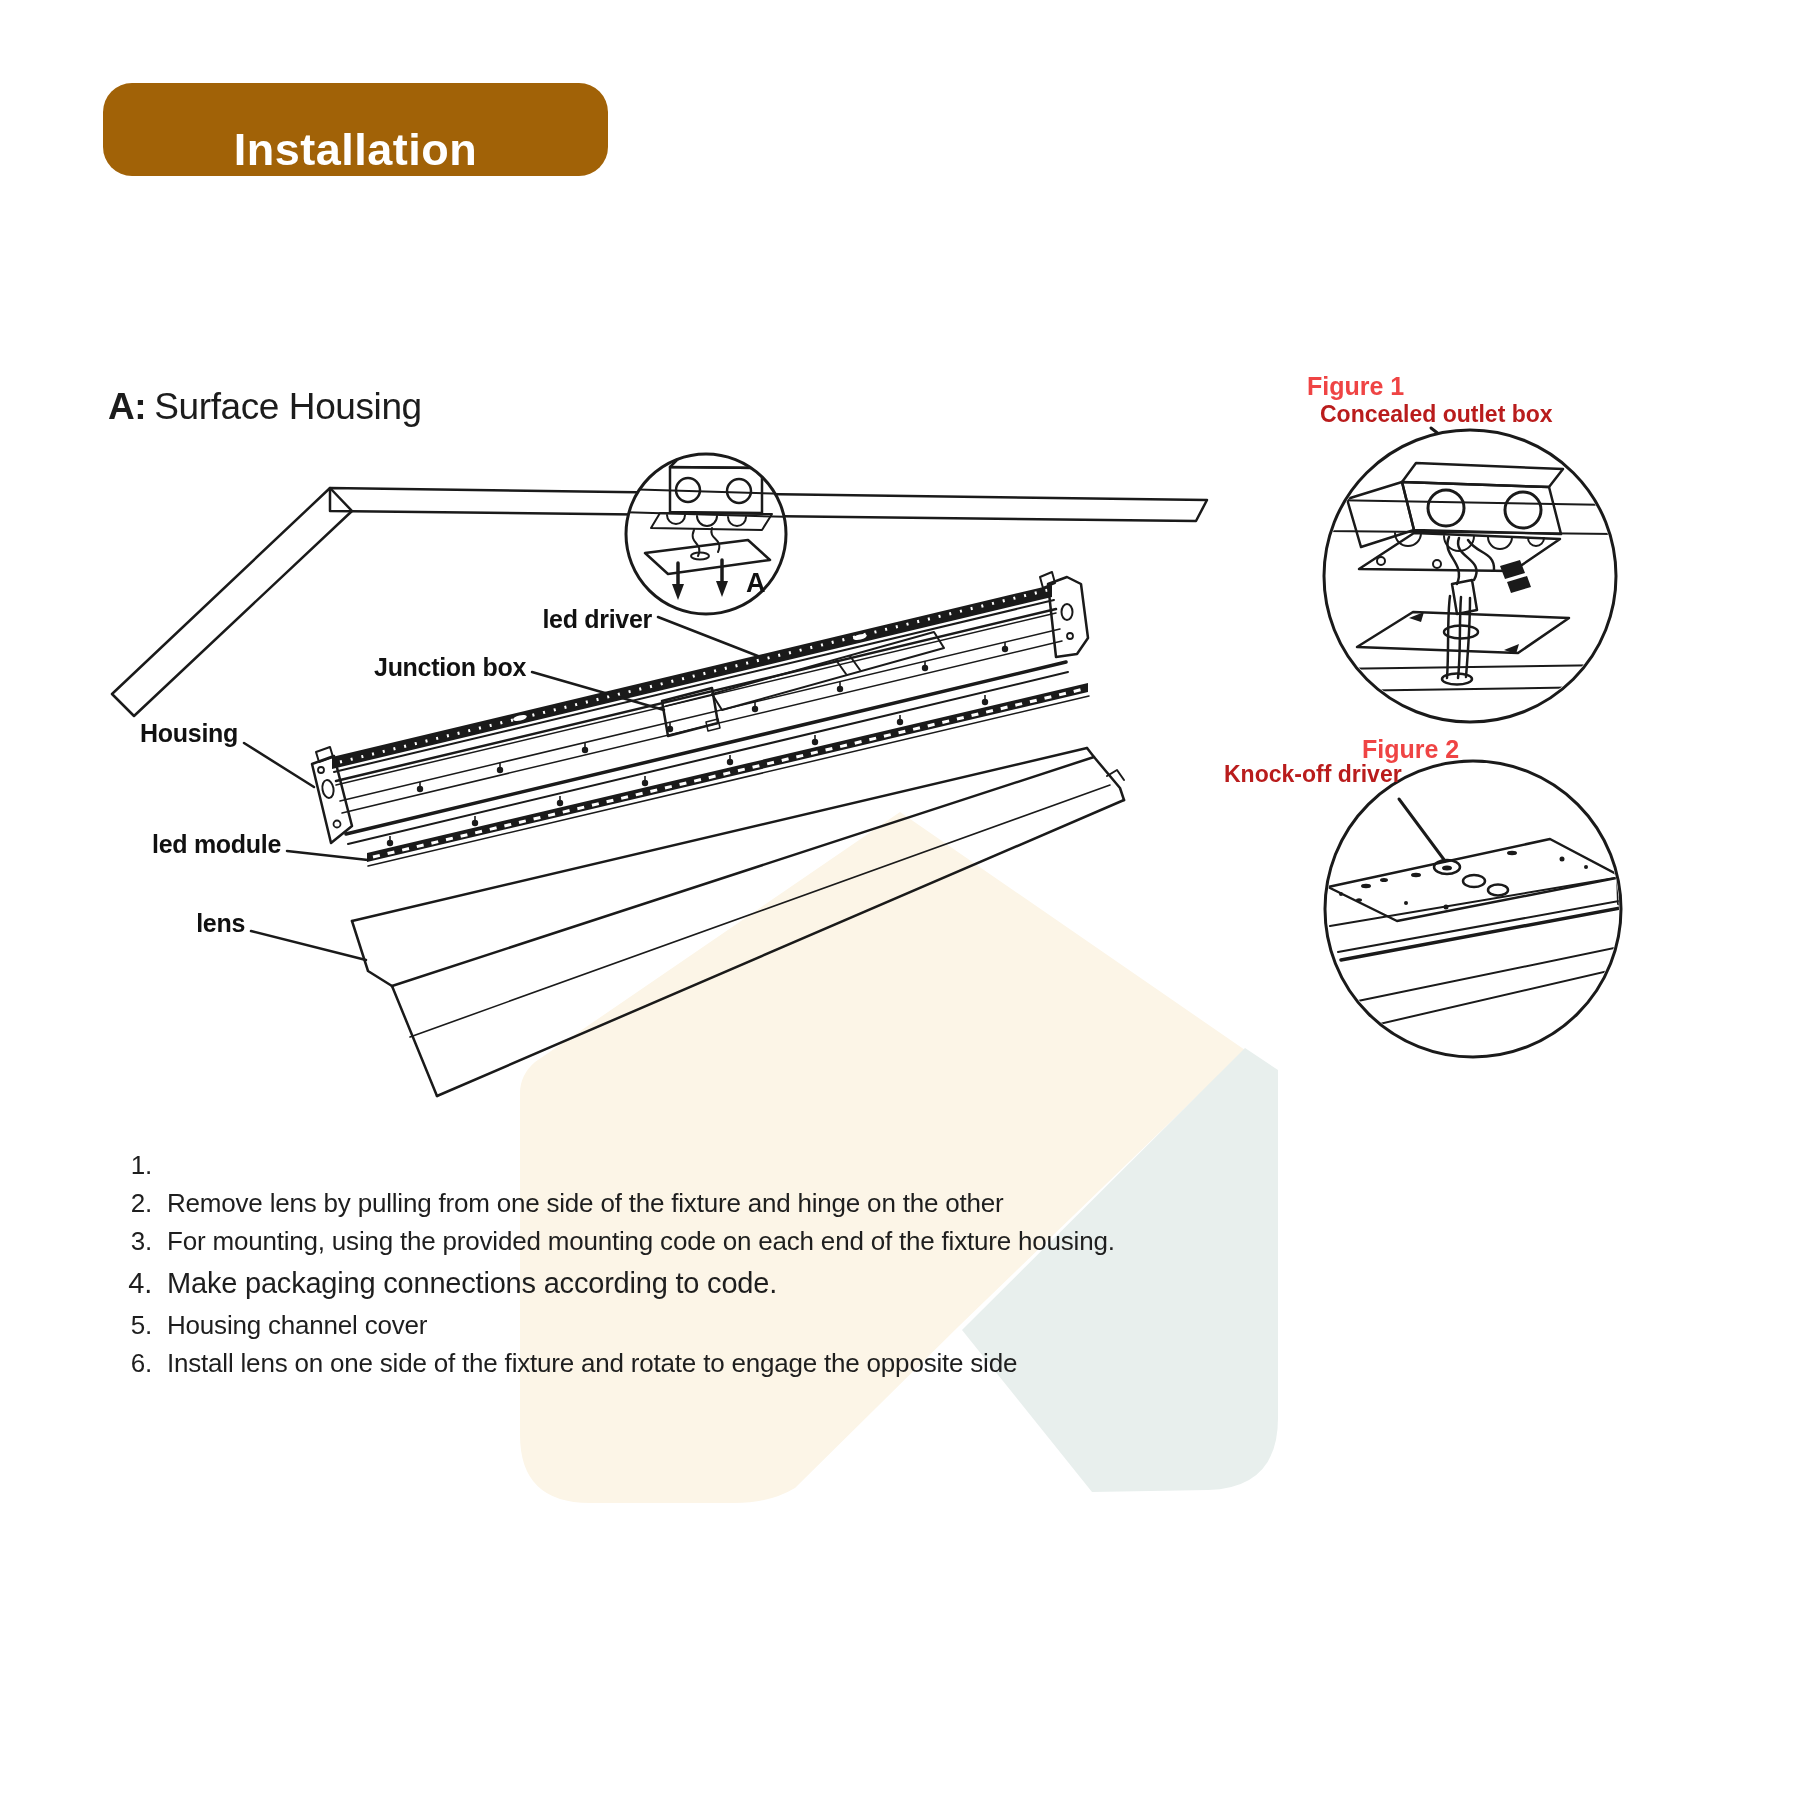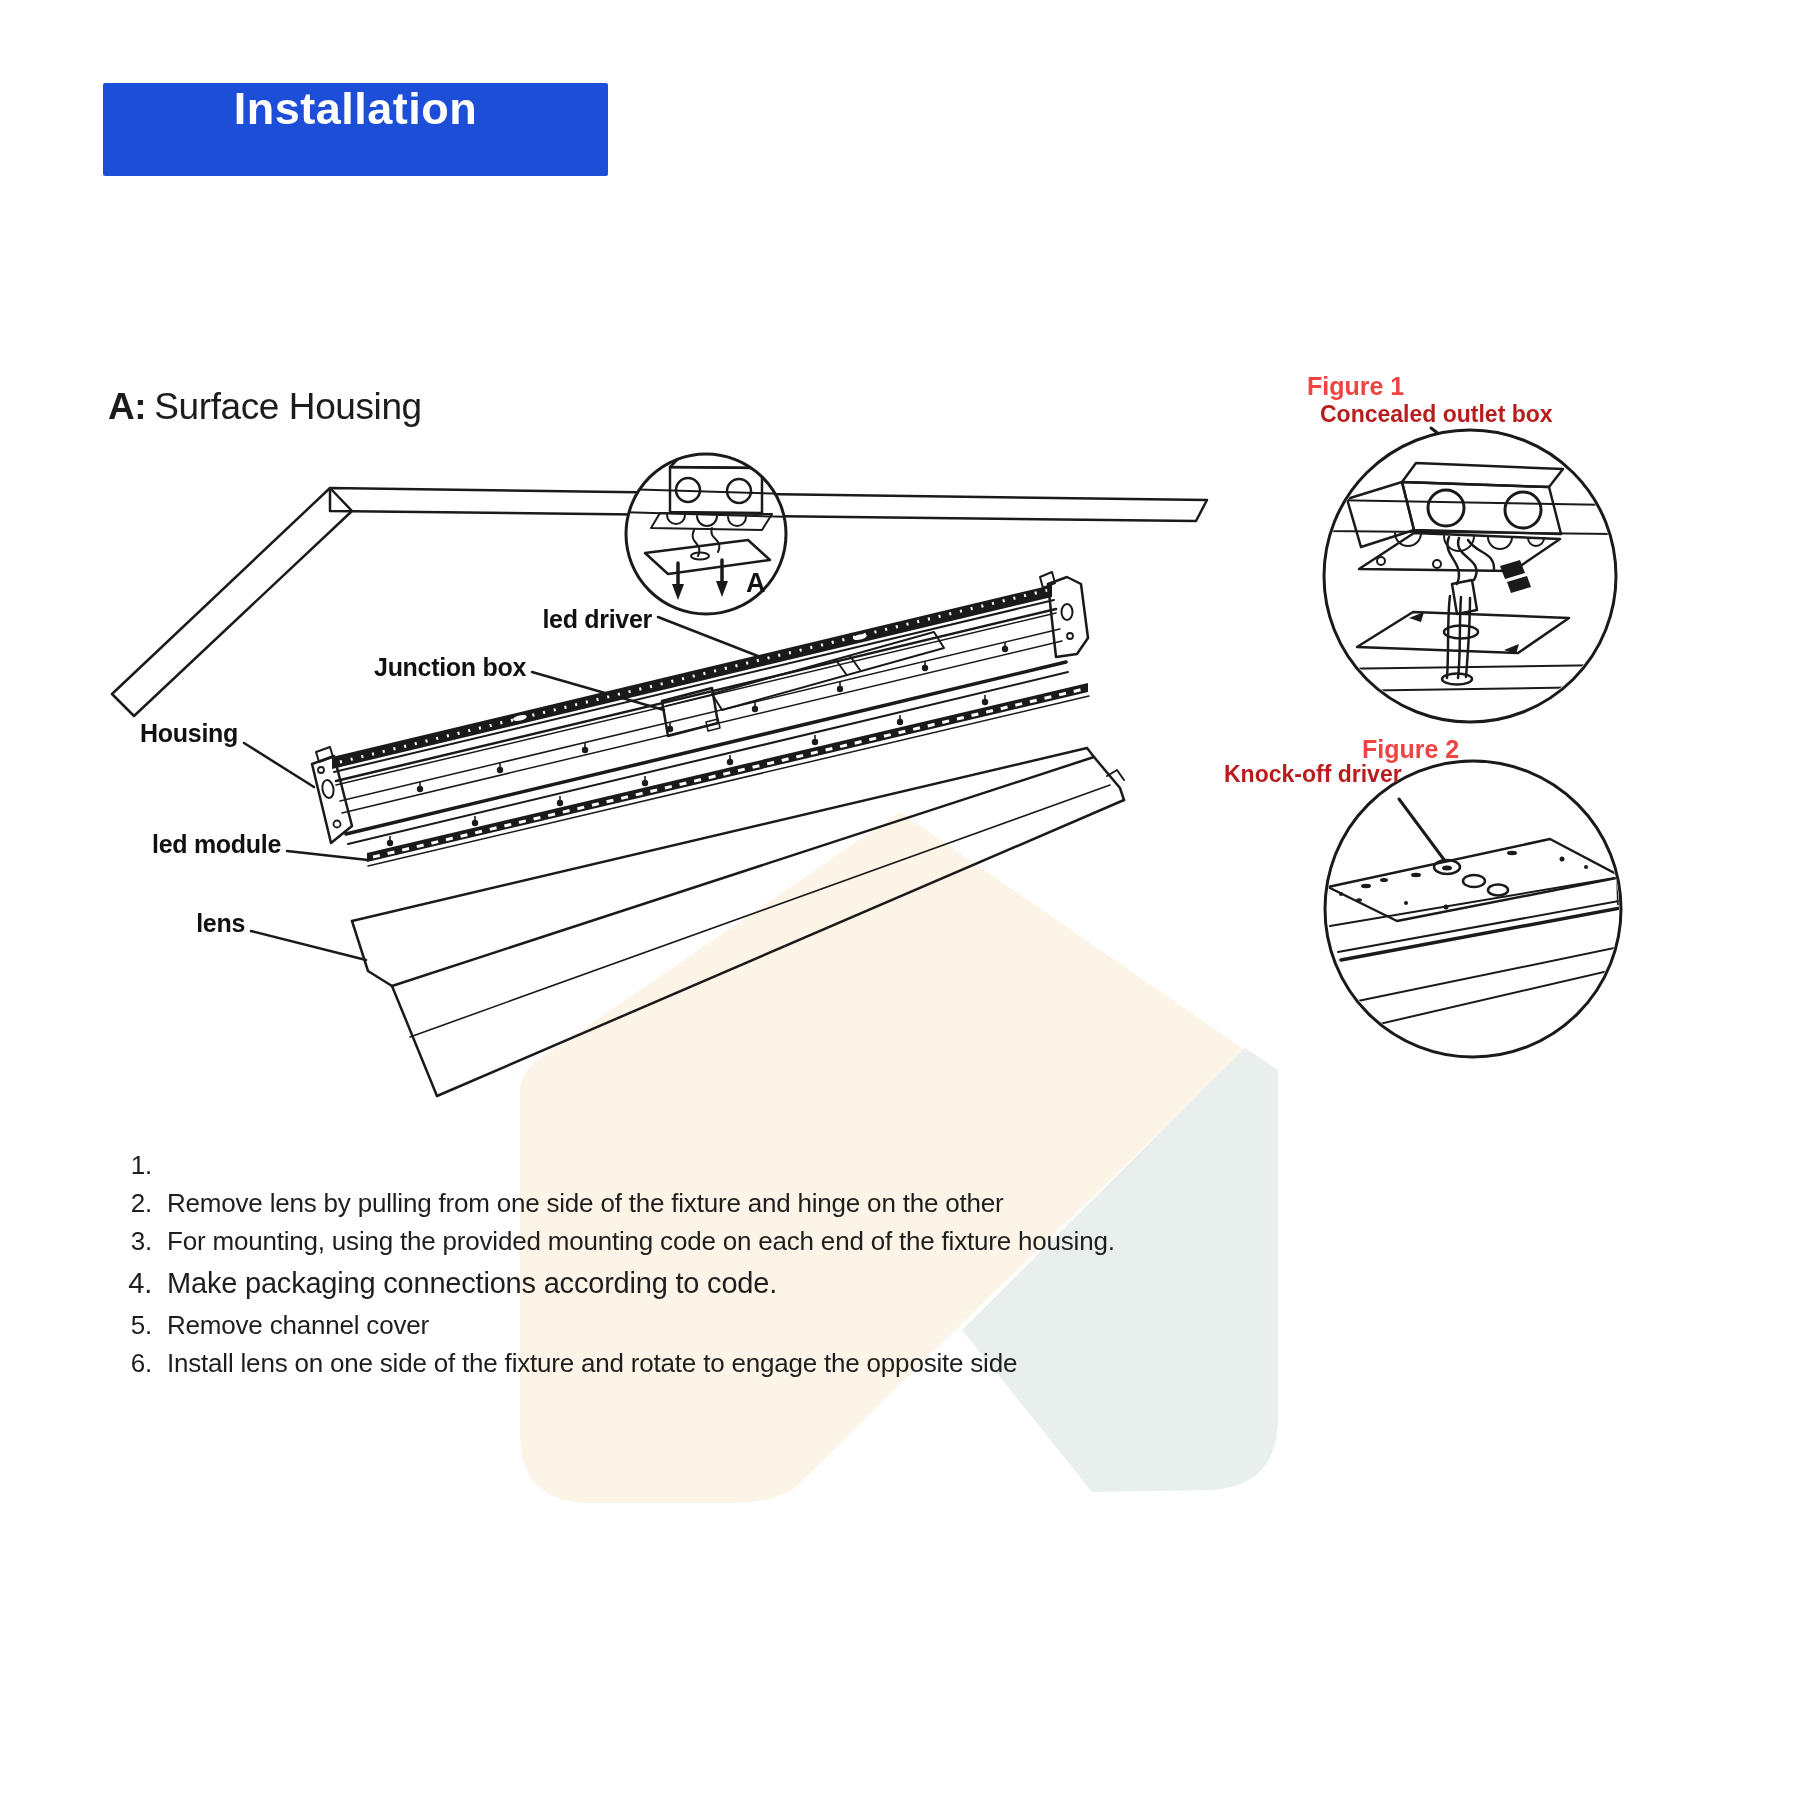--- a/index.html
+++ b/index.html
@@ -1,22 +1,22 @@
 <!DOCTYPE html>
 <html><head>
 <meta charset="utf-8">
 <style>
   html,body{margin:0;padding:0;background:#fff}
   .page{position:relative;width:1796px;height:1796px;background:#fff;overflow:hidden;
         font-family:"Liberation Sans",sans-serif}
   svg.art{position:absolute;left:0;top:0}
 
   
-  .badge{position:absolute;left:103px;top:83px;width:505px;height:93px;background:#1d4ed8;
-         border-radius:2px;display:flex;align-items:flex-start;justify-content:center}
+  .badge{position:absolute;left:103px;top:83px;width:505px;height:93px;background:#a16207;
+         border-radius:29px;display:flex;align-items:flex-end;justify-content:center}
   .badge span{color:#fff;font-size:45px;font-weight:700;letter-spacing:.5px}
 
   
   .heading{position:absolute;left:108px;top:386px;font-size:37px;color:#1c1c1c;letter-spacing:-.4px;white-space:nowrap}
   .heading .b{font-weight:700;margin-right:8px}
 
   
   .figtitle{position:absolute;font-size:25px;font-weight:700;color:#ef4444;white-space:nowrap}
   .figcap{position:absolute;font-size:23px;font-weight:700;color:#b91c1c;white-space:nowrap}
 
@@ -269,21 +269,21 @@
     <div class="step">
       <span class="n">3.</span>
       <span>For mounting, using the provided mounting code on each end of the fixture housing.</span>
     </div>
     <div class="step lg">
       <span class="n">4.</span>
       <span>Make packaging connections according to code.</span>
     </div>
     <div class="step">
       <span class="n">5.</span>
-      <span>Remove channel cover</span>
+      <span>Housing channel cover</span>
     </div>
     <div class="step">
       <span class="n">6.</span>
       <span>Install lens on one side of the fixture and rotate to engage the opposite side</span>
     </div>
   </div>
 
 </div>
 
 </body></html>

